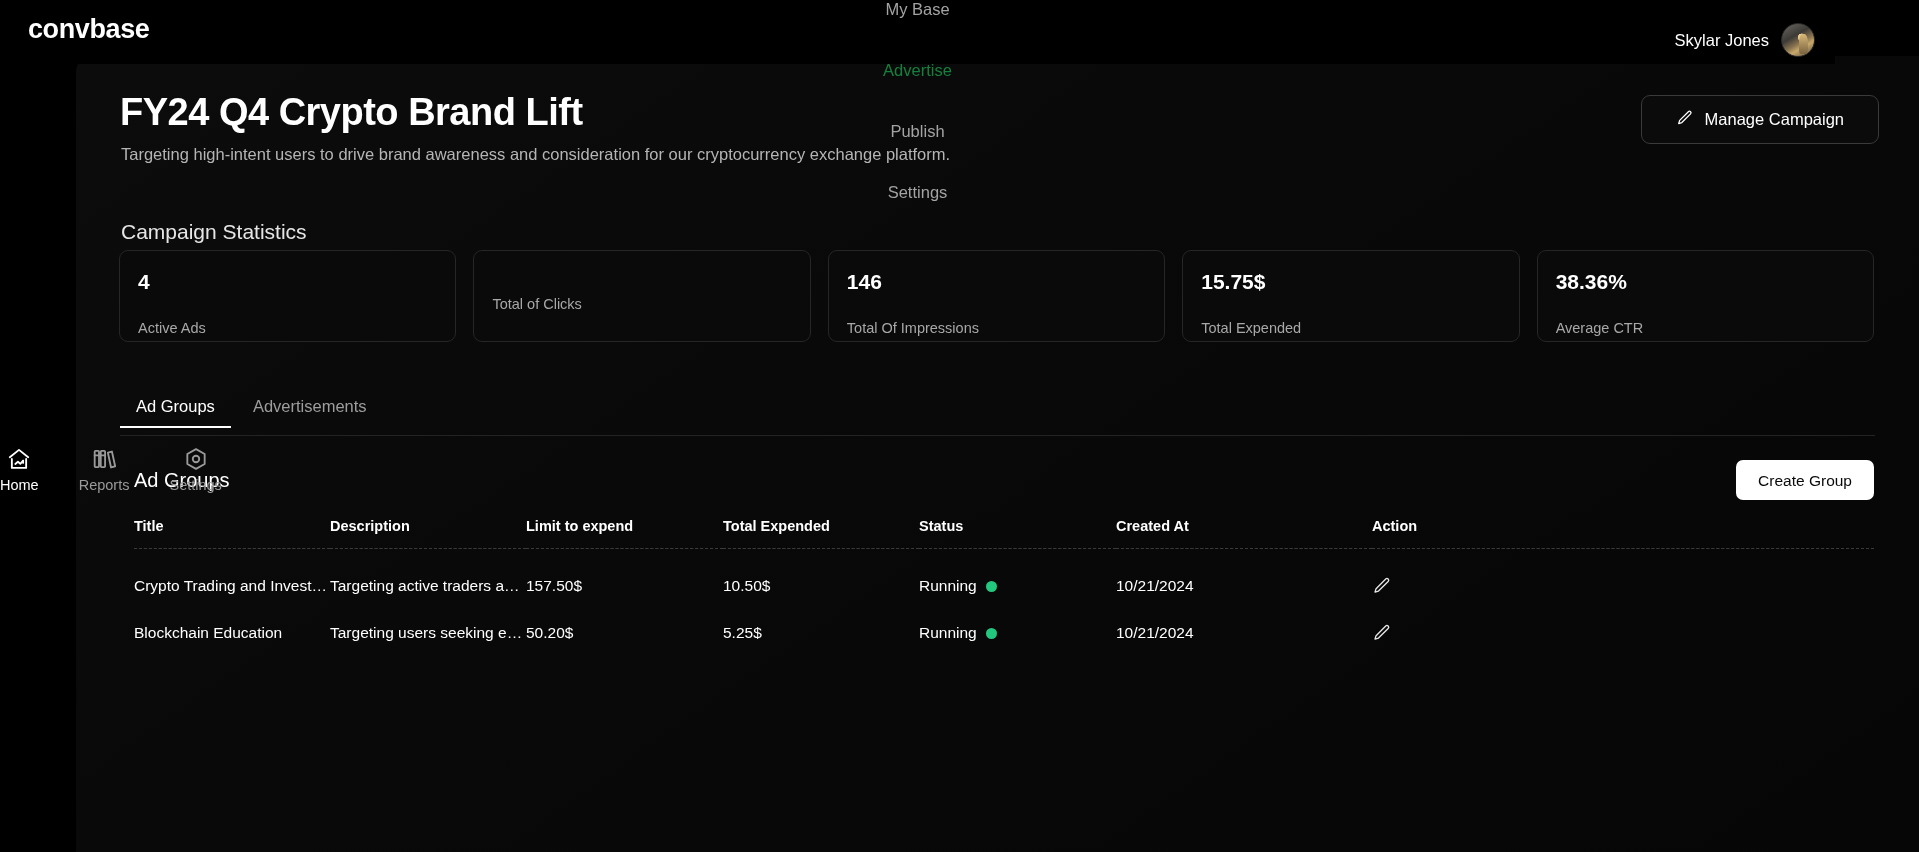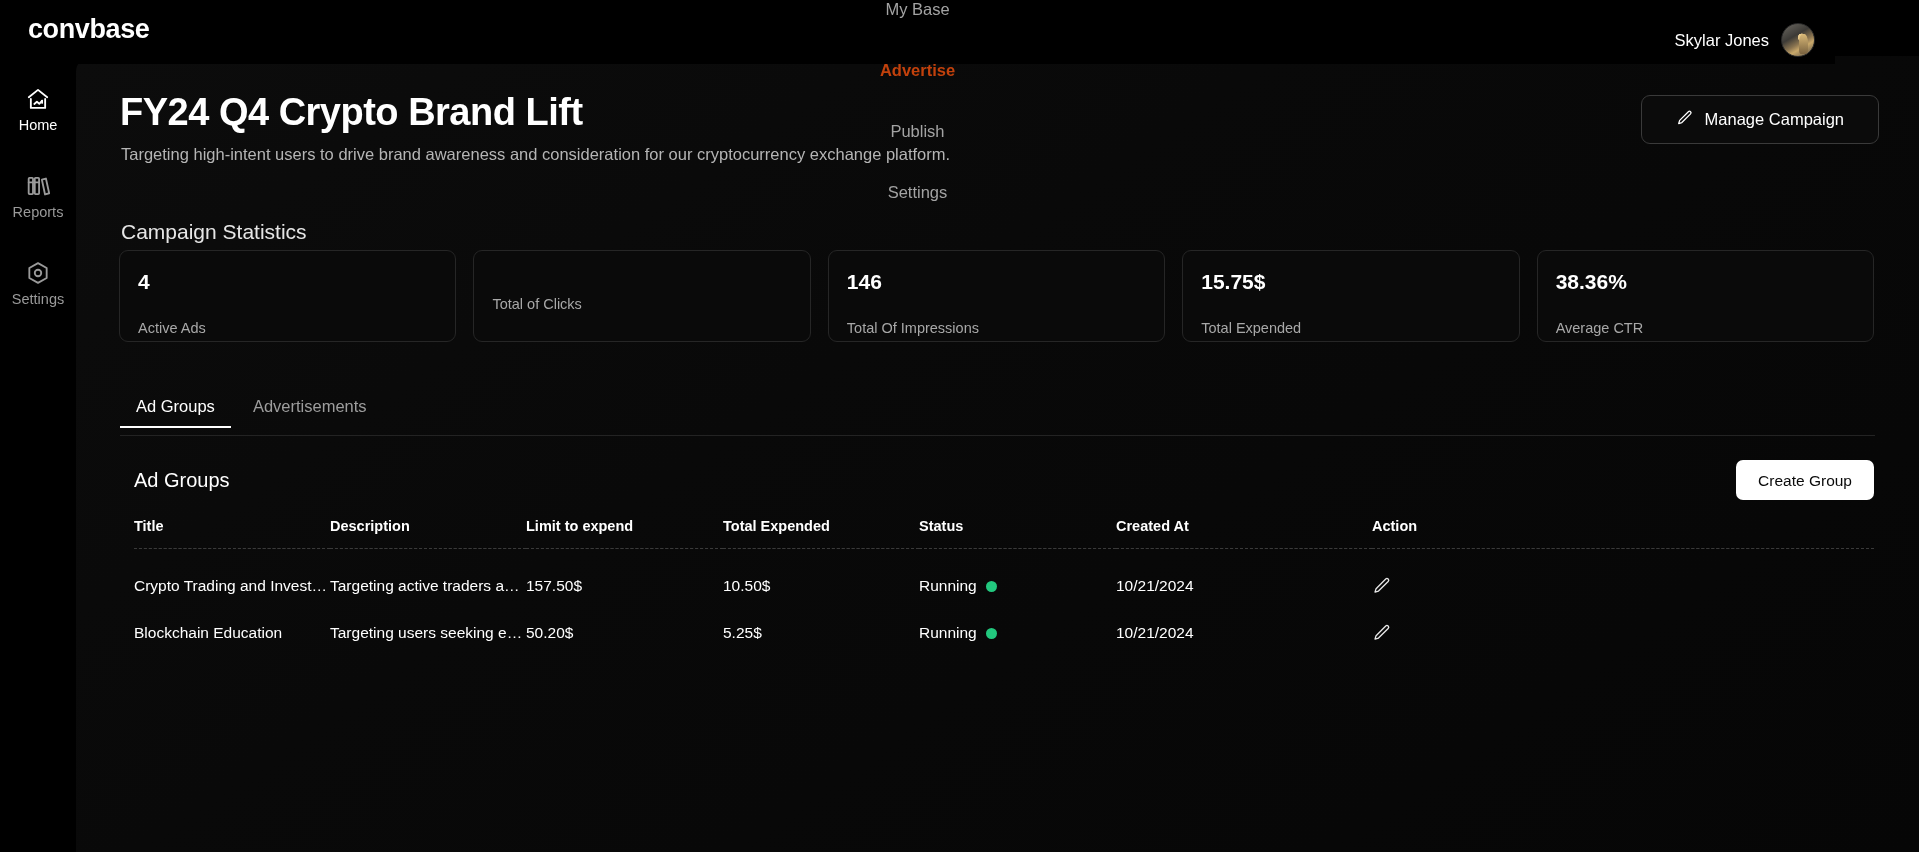--- a/index.html
+++ b/index.html
@@ -20,21 +20,21 @@
     position:absolute; left:28px; top:14px;
     font-size:27px; font-weight:600; letter-spacing:-0.4px; color:#fff;
   }
   .topnav{
     position:absolute; left:50%; top:0; transform:translateX(-50%);
     height:64px; display:flex; align-items:center; gap:42px;flex-direction:column;
   }
   .topnav a{
     font-size:16.5px; color:#a3a3a3; text-decoration:none; white-space:nowrap;
   }
-  .topnav a.active{ color:#c2410c; font-weight:700; }
+  .topnav a.active{ color:#15803d; font-weight:400; }
   .user{
     position:absolute; right:20px; top:0; height:64px;
     display:flex; align-items:center; gap:12px;margin-top:8px;
   }
   .user-name{ font-size:16.5px; color:#ffffff; white-space:nowrap; }
   .avatar{
     width:34px; height:34px; border-radius:50%;
     background:
       radial-gradient(circle at 62% 42%, #e8c98a 0 14%, rgba(232,201,138,0) 15%),
       linear-gradient(150deg,#6d6a63 0%, #3c3a36 38%, #8a7450 58%, #c9a86a 70%, #4b4642 100%);
@@ -42,21 +42,21 @@
   }
   .avatar:after{
     content:""; position:absolute; left:52%; top:30%;
     width:30%; height:65%; border-radius:40% 40% 20% 20%;
     background:linear-gradient(180deg,#d8b877,#7a6340);
   }
 
   
   .sidebar{
     position:absolute; left:0; top:64px; width:76px; height:788px;
-    background:#000; display:flex; flex-direction:column;
+    background:#000; display:flex; flex-direction:row;
     align-items:center; padding-top:22px; gap:40px; z-index:4;
   }
   .side-item{
     width:76px; display:flex; flex-direction:column;
     align-items:center; gap:5px; cursor:pointer; text-decoration:none;
   }
   .side-item .ico{ width:26px; height:26px; display:block; }
   .side-label{ font-size:14.5px; color:#9a9a9a; }
   .side-item.active .side-label{ color:#ffffff; }
   .side-item.active .ico path,

